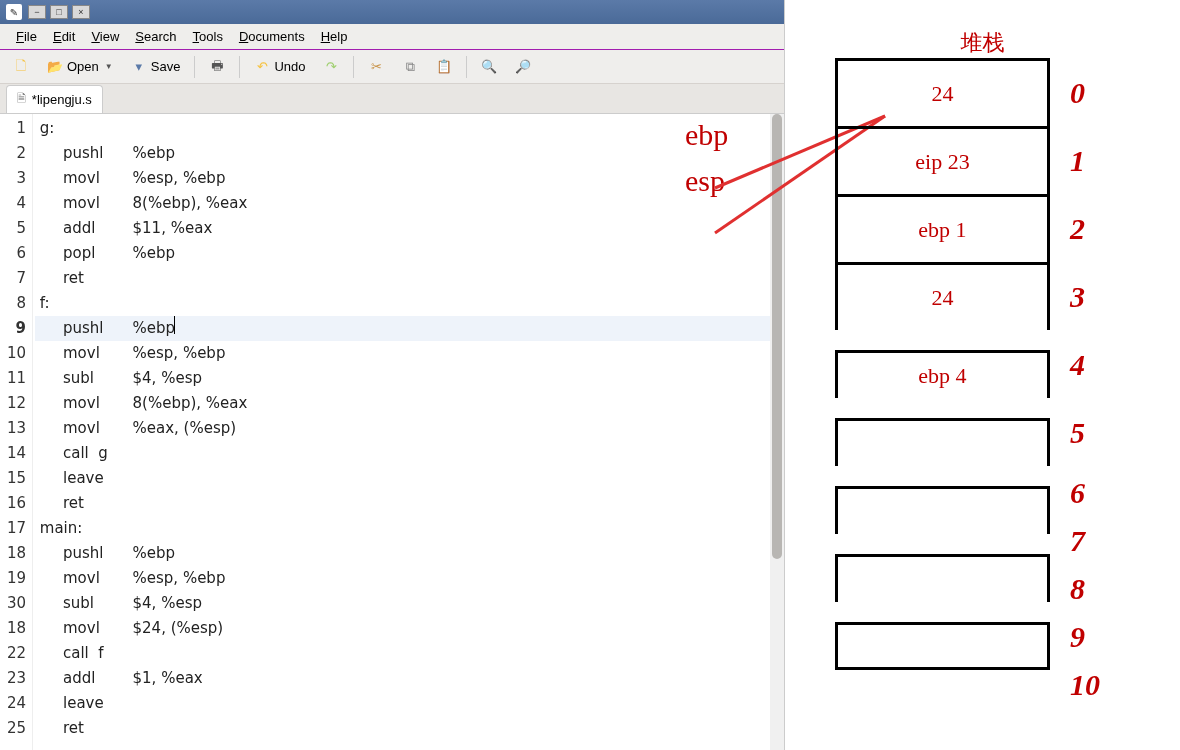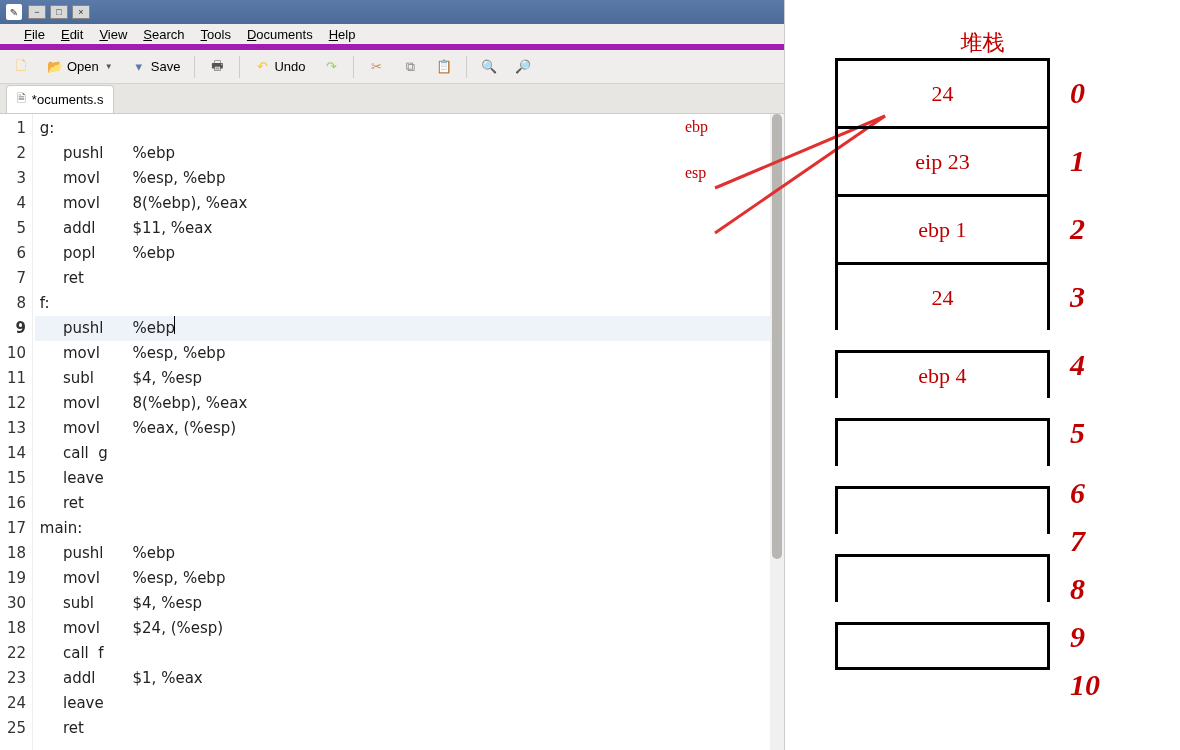--- a/index.html
+++ b/index.html
@@ -51,22 +51,22 @@
       display: flex; align-items: center; justify-content: center;
       color: #333;
       cursor: pointer;
     }
     
     .menubar {
       height: 26px;
       background: #efeeec;
       display: flex;
       align-items: center;
-      padding: 0 16px;
-      border-bottom: 6px solid #a21caf;
+      padding: 0 8px;
+      border-bottom: 1px solid #a21caf;
     }
     .menu-item {
       padding: 3px 8px;
       cursor: pointer;
     }
     .menu-item .ul { text-decoration: underline; }
     
     .toolbar {
       height: 34px;
       background: #efeeec;
@@ -230,21 +230,21 @@
       position: absolute;
       left: 285px;
       font-size: 30px;
       color: #c00000;
       font-family: serif;
       font-weight: bold;
       font-style: italic;
     }
     .ptr-label {
       position: absolute;
-      font-size: 16px;
+      font-size: 30px;
       color: #c00000;
       font-family: serif;
     }
     .arrow-svg {
       position: absolute;
       top: 50px;
       left: -130px;
       width: 200px;
       height: 160px;
       pointer-events: none;
@@ -314,21 +314,21 @@
       <span class="icon icon-find">🔍</span>
     </div>
     <div class="tool-btn">
       <span class="icon icon-replace">🔎</span>
     </div>
   </div>
 
   <div class="tabbar">
     <div class="tab">
       <span class="tab-icon">🗎</span>
-      <span>*ocuments.s</span>
+      <span>*lipengju.s</span>
     </div>
   </div>
 
   <div class="code-wrap">
     <div class="gutter" id="gutter">
         <span class="line-num">1</span>
         <span class="line-num">2</span>
         <span class="line-num">3</span>
         <span class="line-num">4</span>
         <span class="line-num">5</span>

